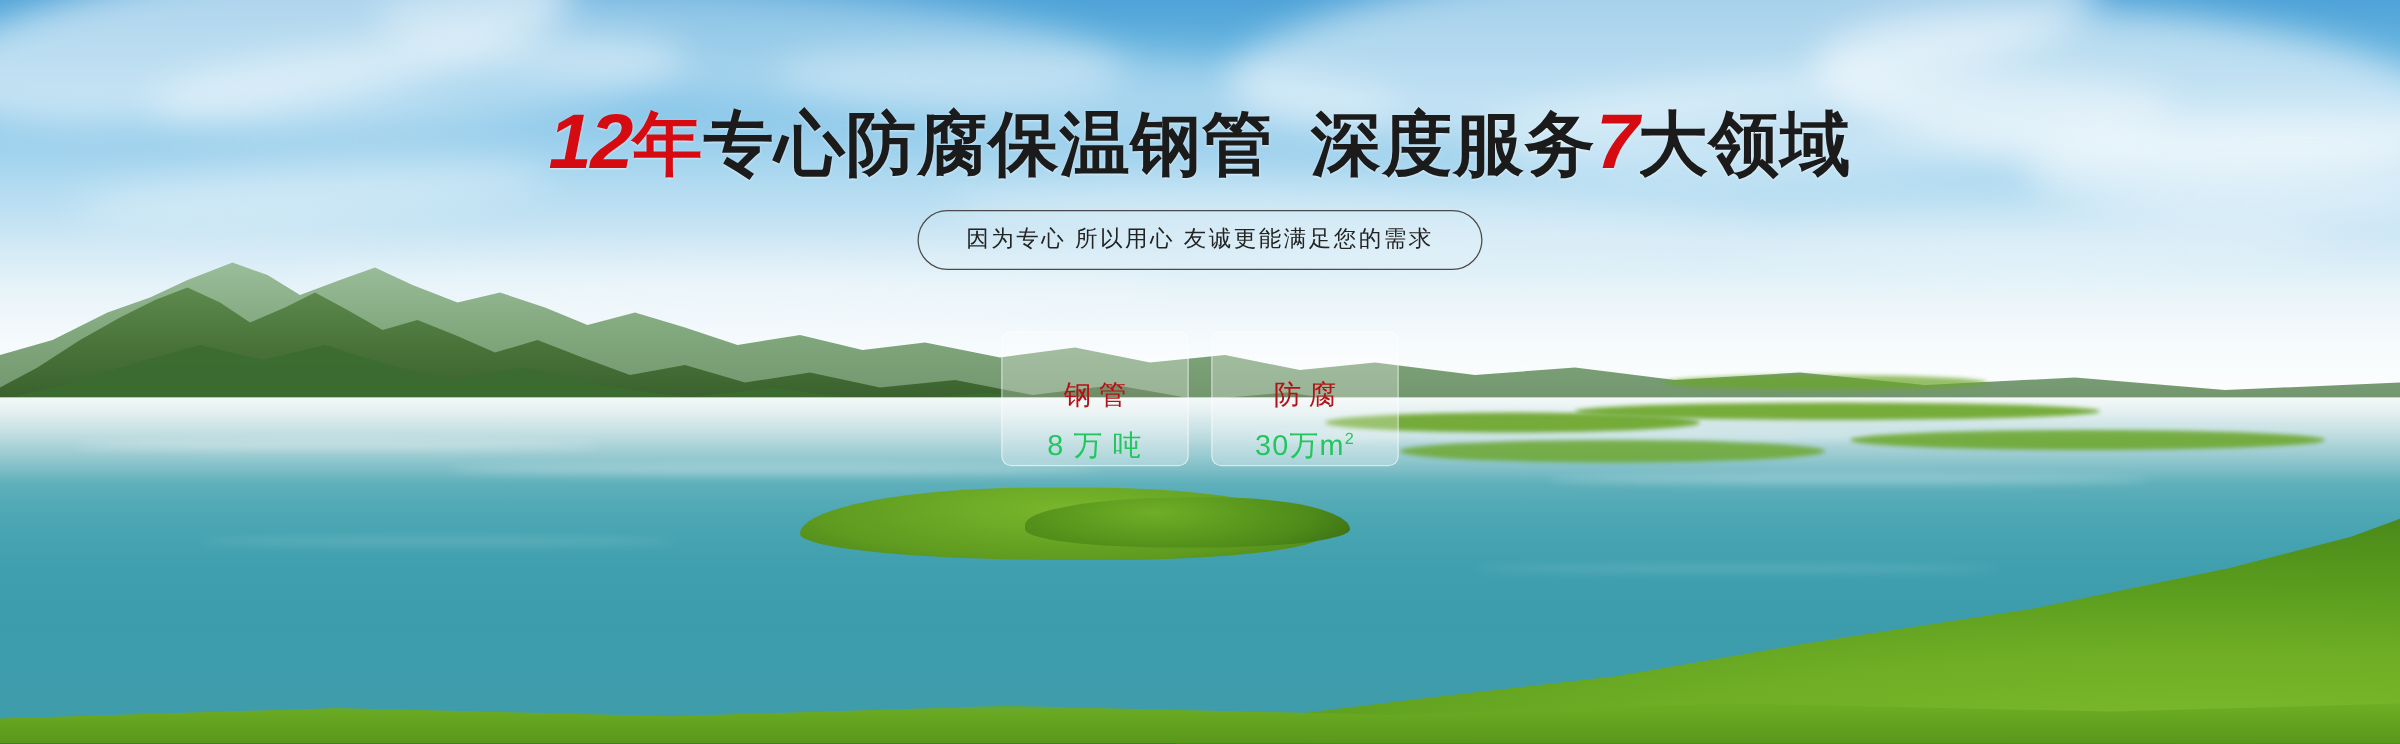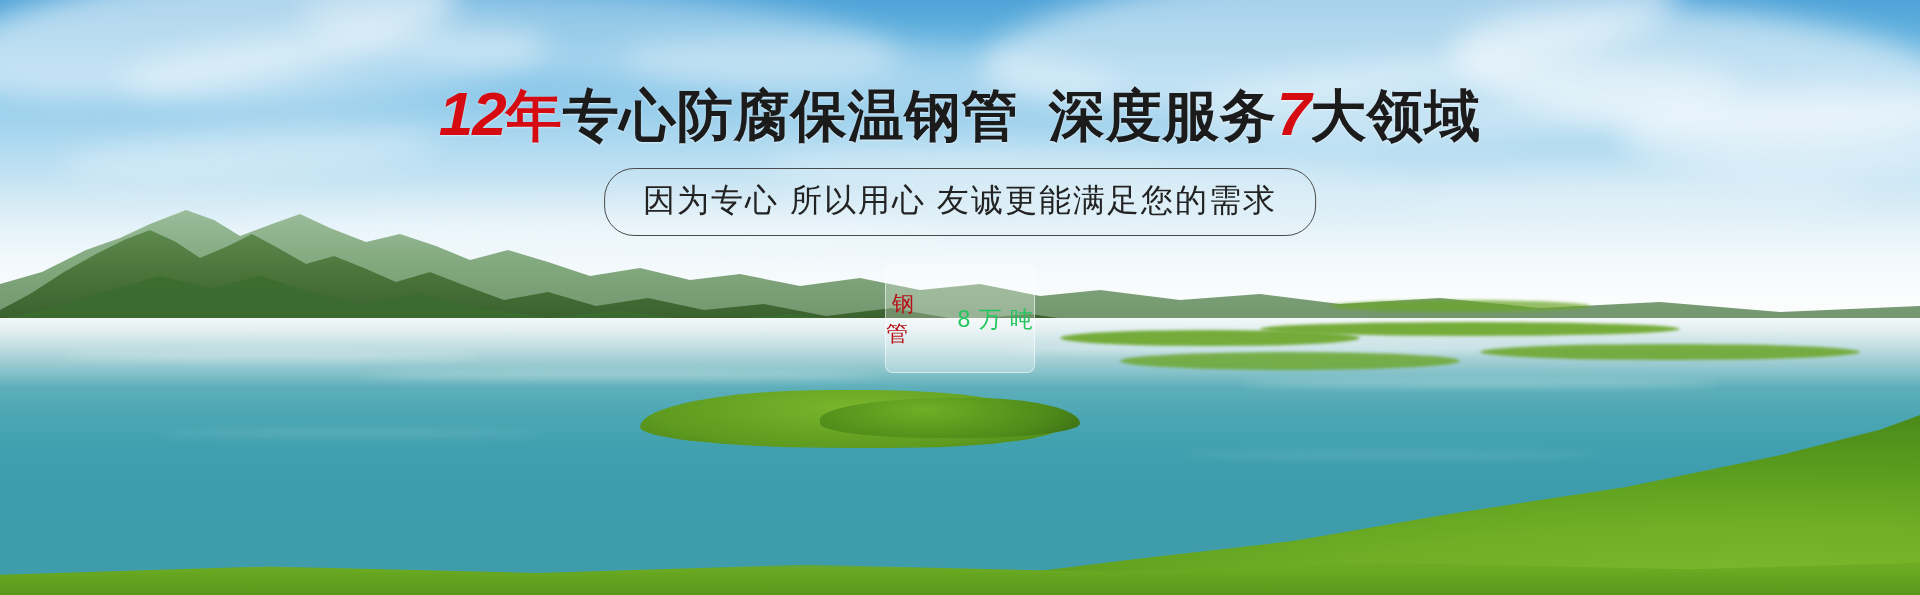--- a/index.html
+++ b/index.html
@@ -134,42 +134,42 @@
     letter-spacing:-1px;
   }
   .headline .gap { display:inline-block; width:30px; }
 
   .pill {
     position:absolute; left:50%; top:168px;
     transform:translateX(-50%);
     border:1.5px solid #4a4a4a;
     border-radius:30px;
     padding:10px 38px 12px;
-    font-size:32px;
+    font-size:18px;
     color:#232323;
     letter-spacing:2px;
     white-space:nowrap;
     background:rgba(255,255,255,.06);
   }
 
   .cards {
     position:absolute; left:50%; top:265px;
     transform:translateX(-50%);
     display:flex;
     gap:18px;
   }
   .card {
     width:150px; height:108px;
     background:rgba(255,255,255,.28);
     border:1px solid rgba(255,255,255,.55);
     border-radius:8px;
     display:flex;
-    flex-direction:row;
+    flex-direction:column;
     align-items:center;
-    justify-content:center;
+    justify-content:flex-end;
     gap:10px;
   }
   .card .c-title {
     font-size:22px;
     color:#b51117;
     letter-spacing:6px;
     text-indent:6px;
     font-weight:500;
   }
   .card .c-value {
@@ -262,18 +262,22 @@
 
     <div class="pill">因为专心 所以用心 友诚更能满足您的需求</div>
 
     <div class="cards">
 
       <div class="card">
         <div class="c-title">钢管</div>
         <div class="c-value"><span>8 万 吨</span></div>
       </div>
 
+      <div class="card">
+        <div class="c-title">防腐</div>
+        <div class="c-value"><span>30万m</span><sup>2</sup></div>
+      </div>
 
 
     </div>
 
   </div>
 </div>
 
 </body></html>

